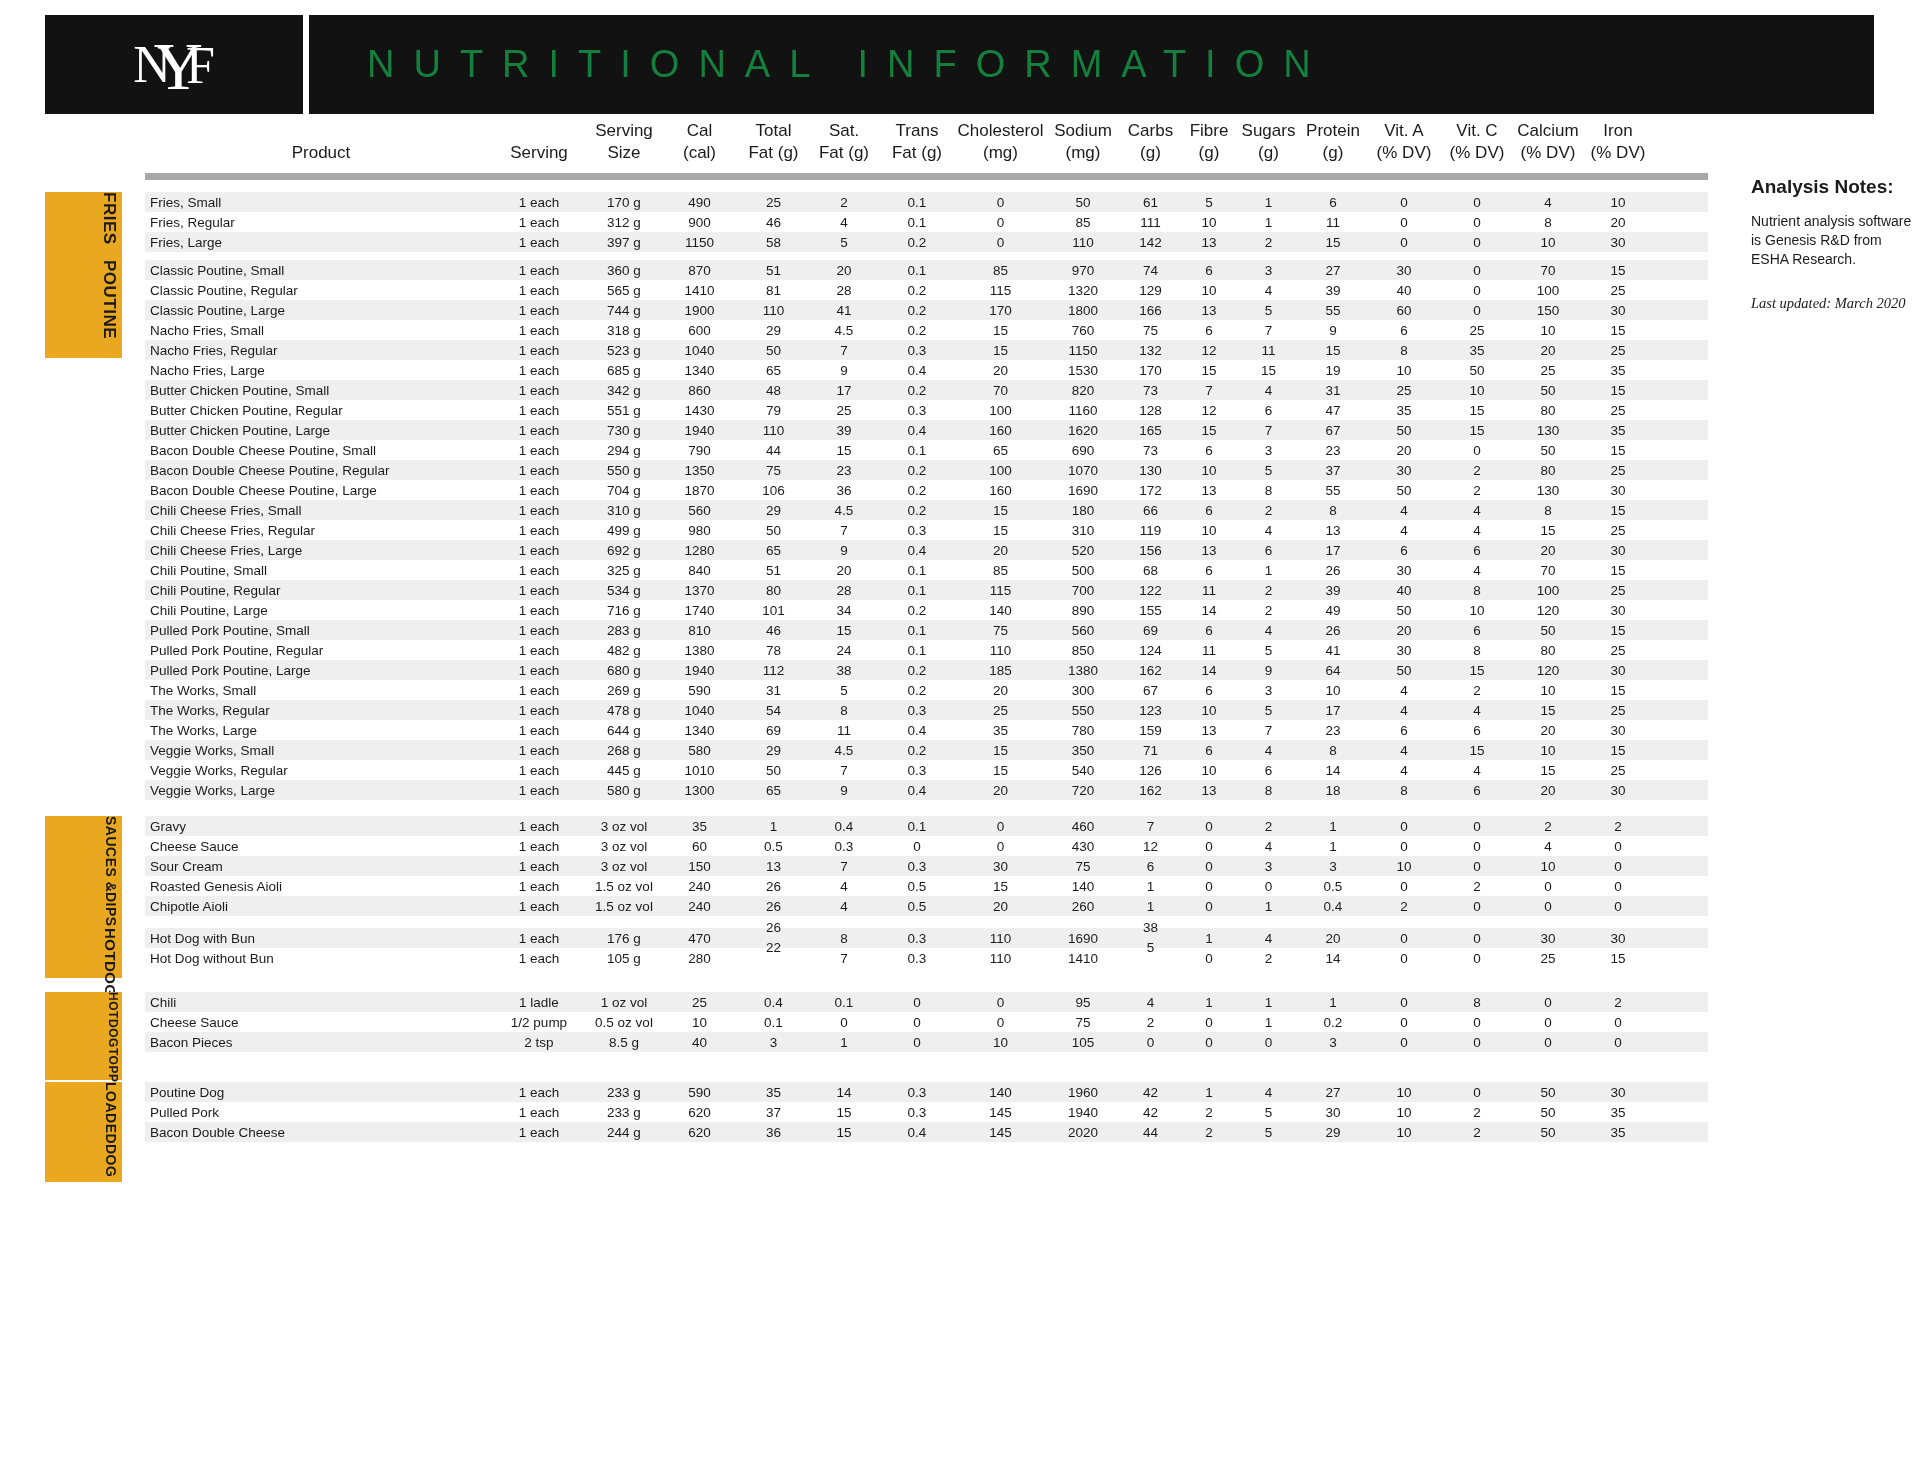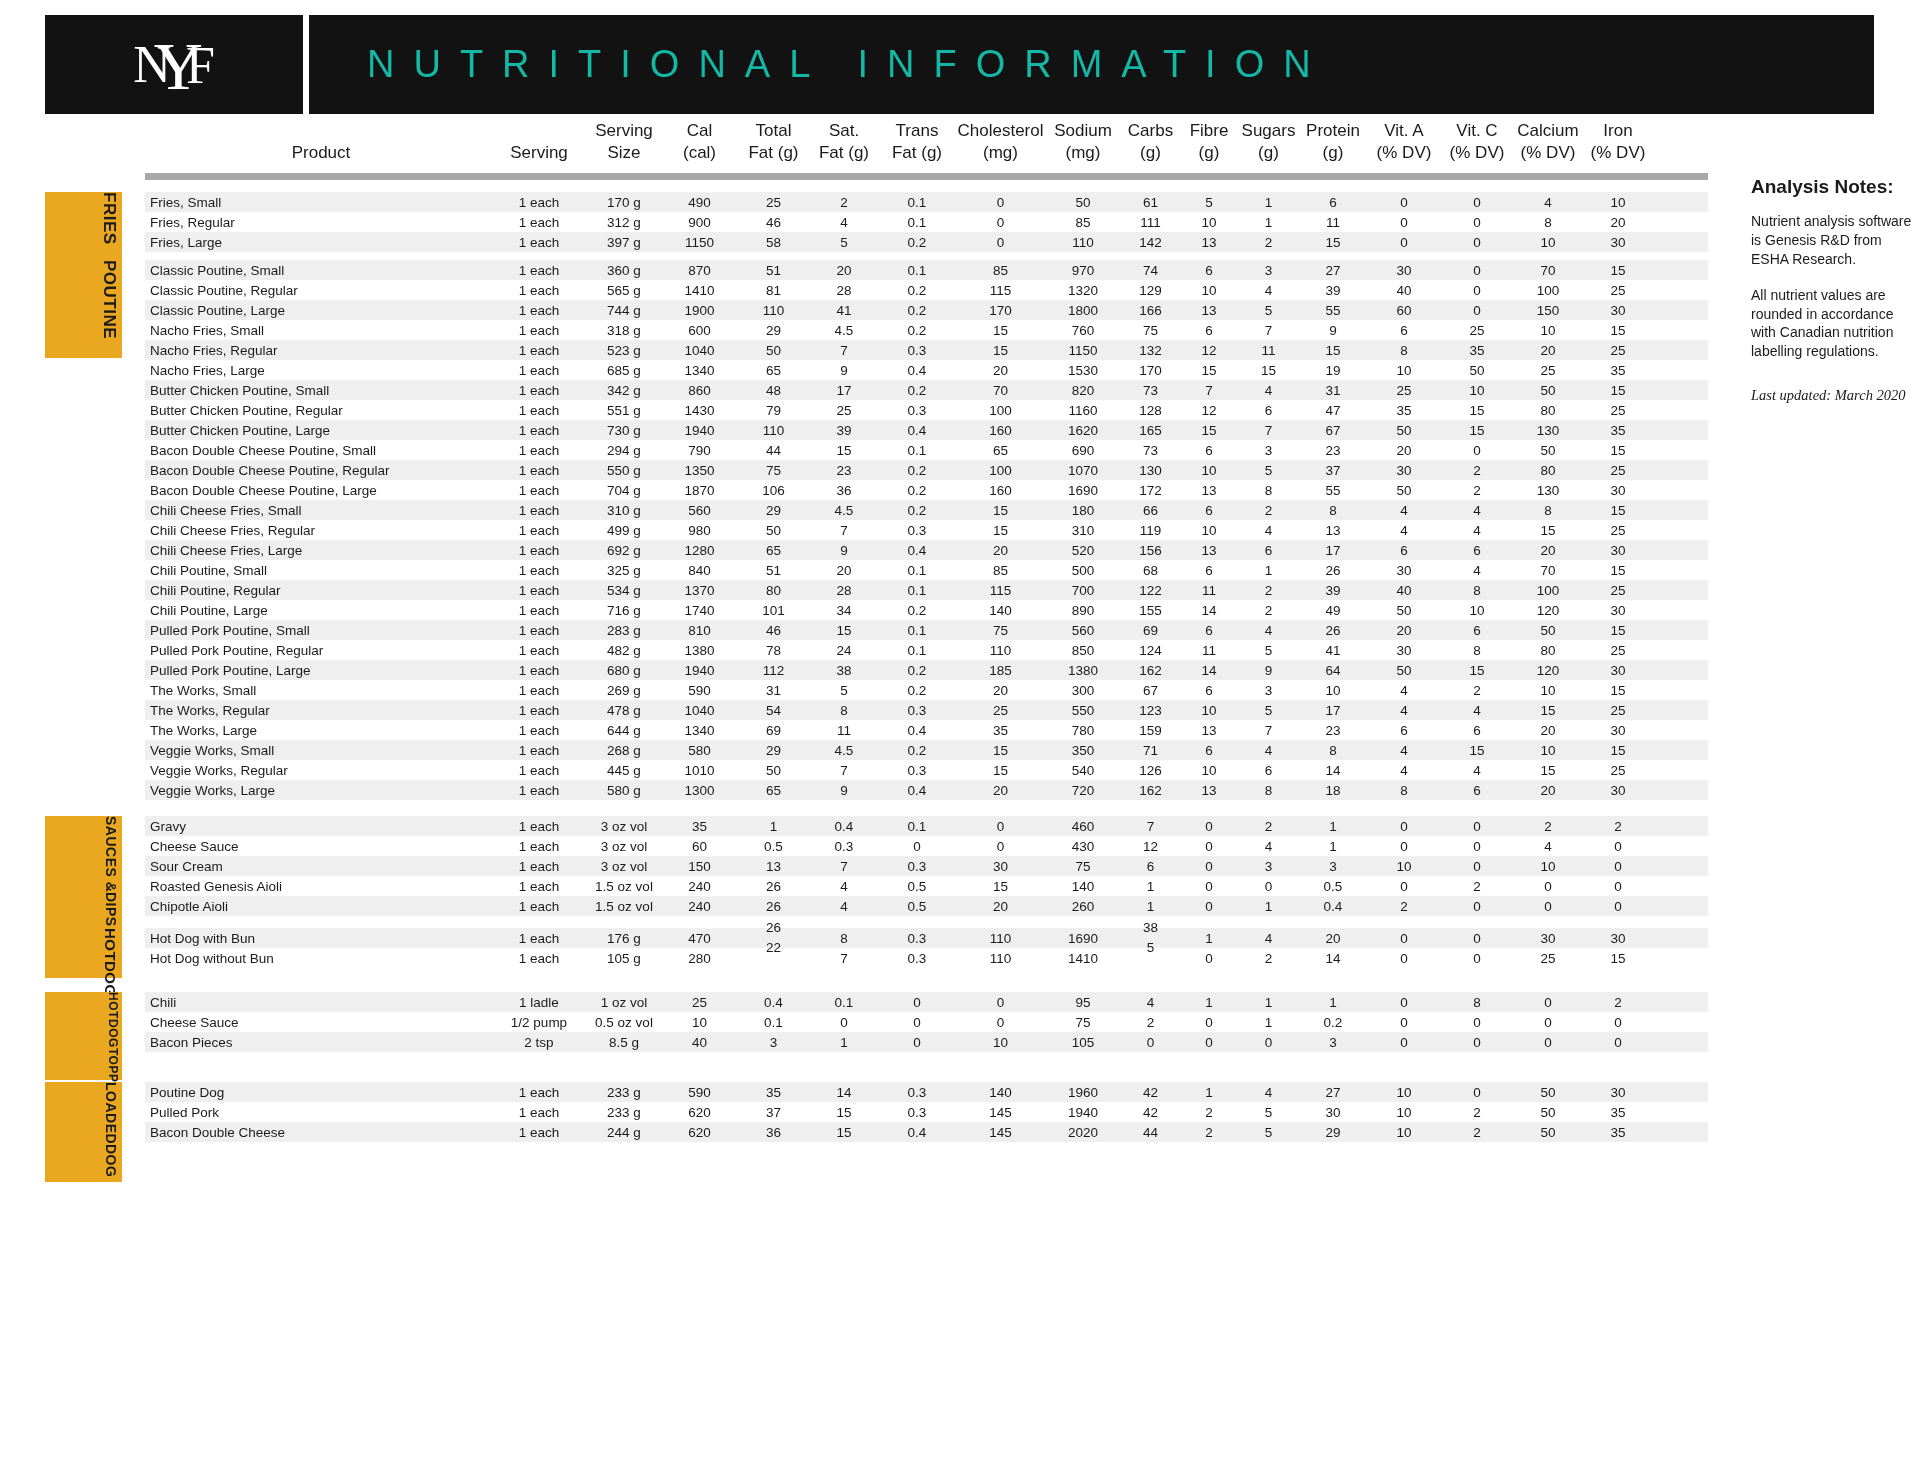--- a/index.html
+++ b/index.html
@@ -8,21 +8,21 @@
     font-family:"Liberation Sans", sans-serif;color:#1b1b1b;overflow:hidden;
   }
   
   .topbar{position:absolute;left:45px;top:15px;width:1829px;height:99px;background:#121212;display:flex;align-items:stretch;}
   .logo-box{width:258px;display:flex;align-items:center;justify-content:center;border-right:6px solid #ffffff;}
   .monogram{font-family:"Liberation Serif", serif;color:#fff;font-size:52px;line-height:1;display:flex;align-items:center;}
   .monogram .m-n{letter-spacing:0;}
   .monogram .m-y{font-size:68px;margin:0 -17px;position:relative;top:1px;z-index:2;}
   .monogram .m-f{position:relative;top:1px;}
   .title-box{flex:1;display:flex;align-items:center;}
-  .main-title{color:#14b8a6;font-size:38px;font-weight:400;letter-spacing:19px;margin-left:58px;white-space:nowrap;}
+  .main-title{color:#15803d;font-size:38px;font-weight:400;letter-spacing:19px;margin-left:58px;white-space:nowrap;}
   
   :root{--cols:347px 94px 76px 75px 73px 68px 78px 89px 76px 59px 58px 61px 68px 74px 72px 70px 70px 55px;}
   .colheaders{position:absolute;left:145px;top:120px;width:1563px;display:grid;grid-template-columns:var(--cols);}
   .hcell{font-size:17px;line-height:1.32;text-align:center;align-self:end;}
   .hcell.left{text-align:center;padding-left:5px;}
   .hcell div{min-height:19px;}
   .divider{position:absolute;left:145px;top:173px;width:1563px;height:7px;background:#a8a8a8;}
   
   .sections{position:absolute;left:45px;top:192px;width:1663px;}
   .section{position:relative;padding-left:100px;}
@@ -1065,16 +1065,15 @@
           <div class="cell"></div>
         </div>
       </div>
     </section>
   </div>
 
 <div class="notes">
   <h3>Analysis Notes:</h3>
   <div id="notes-paragraphs">
       <p>Nutrient analysis software is Genesis R&amp;D from ESHA Research.</p>
-      <p>All nutrient values are rounded in accordance with Canadian nutrition labelling regulations.</p>
     </div>
   <div class="updated">Last updated: March 2020</div>
 </div>
 
 </body></html>

